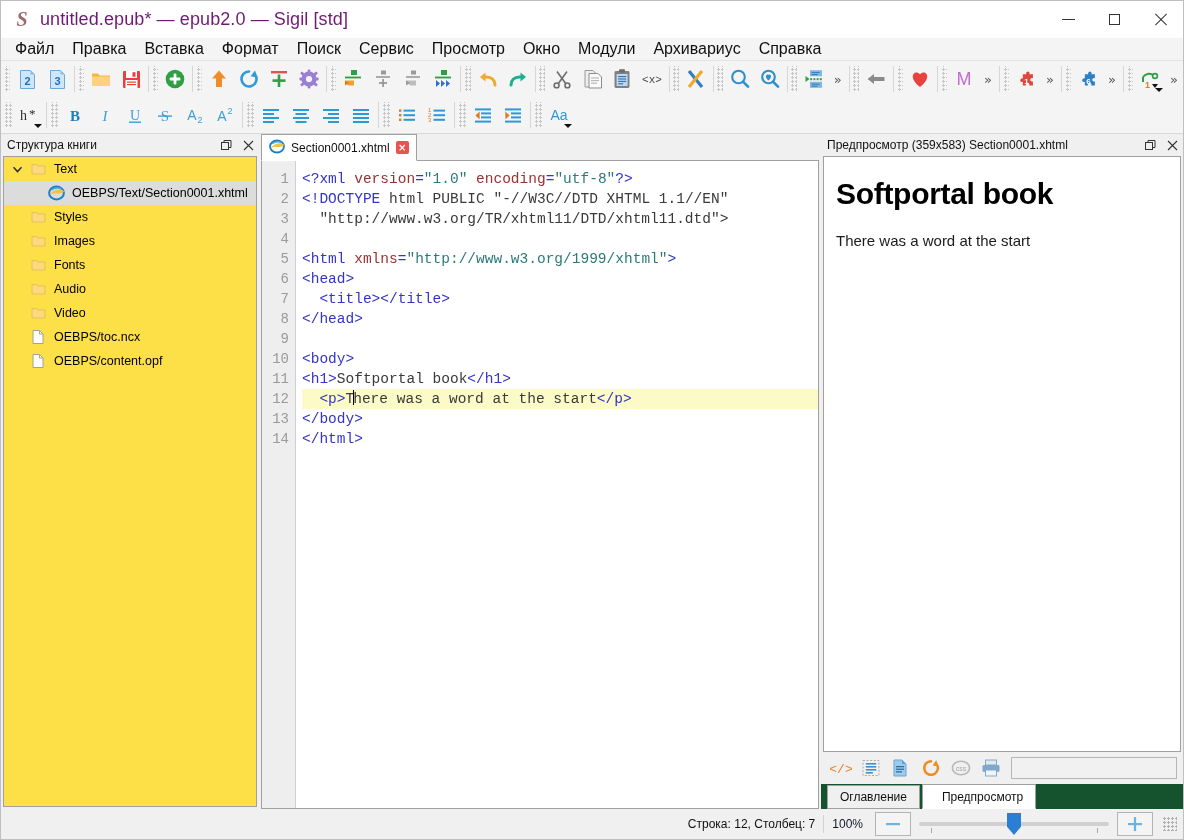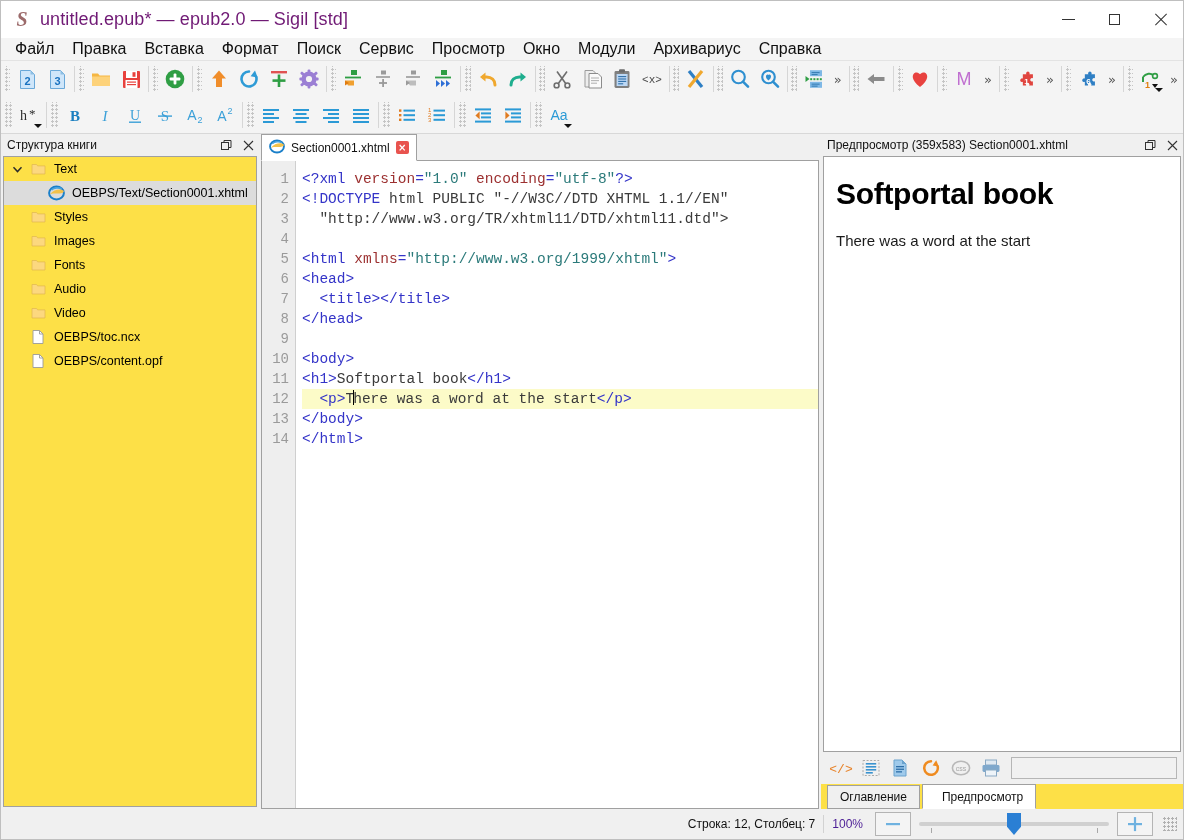--- a/index.html
+++ b/index.html
@@ -192,39 +192,39 @@
     background:#f0f0f0;padding-left:6px;gap:2px;
   }
   .pbtn{
     width:28px;height:28px;display:flex;align-items:center;justify-content:center;cursor:default;
   }
   .prev-field{
     flex:1;height:20px;border:1px solid #b6b6b6;background:#f1f1f1;margin:0 6px 0 4px;
   }
   .prev-tabs{
     height:25px;min-height:25px;display:flex;align-items:flex-end;
-    padding-left:6px;background:#fde047;
+    padding-left:6px;background:#14532d;
   }
   .ptab{
     height:22px;padding:0 12px;display:flex;align-items:center;
     border:1px solid #a0a0a0;background:#f0f0f0;font-size:12px;color:#111;
     cursor:default;margin-right:2px;
   }
   .ptab.active{background:#ffffff;border-bottom-color:#ffffff;height:23px;padding-left:19px;}
 
   
   .statusbar{
     height:30px;min-height:30px;background:#f0f0f0;display:flex;align-items:center;
     justify-content:flex-end;padding-right:4px;gap:0;
   }
   .st-text{
     font-size:12px;color:#111;padding:0 8px;white-space:nowrap;
   }
   .st-div{width:1px;height:18px;background:#d2d2d2;}
-  .st-zoom{font-size:12px;color:#4c1d95;padding:0 8px;}
+  .st-zoom{font-size:12px;color:#0f172a;padding:0 8px;}
   .zbtn{
     width:34px;height:22px;border:1px solid #b4b4b4;background:#f4f4f4;
     display:flex;align-items:center;justify-content:center;margin:0 4px;cursor:default;
   }
   .zslider{
     position:relative;width:190px;height:22px;display:flex;align-items:center;margin:0 4px;
   }
   .ztrack{position:absolute;left:0;right:0;height:4px;background:#d0d0d0;border-radius:2px;}
   .zticks{position:absolute;left:0;right:0;top:15px;height:6px;}
   .ztick{position:absolute;width:1px;height:5px;background:#a8a8a8;}

